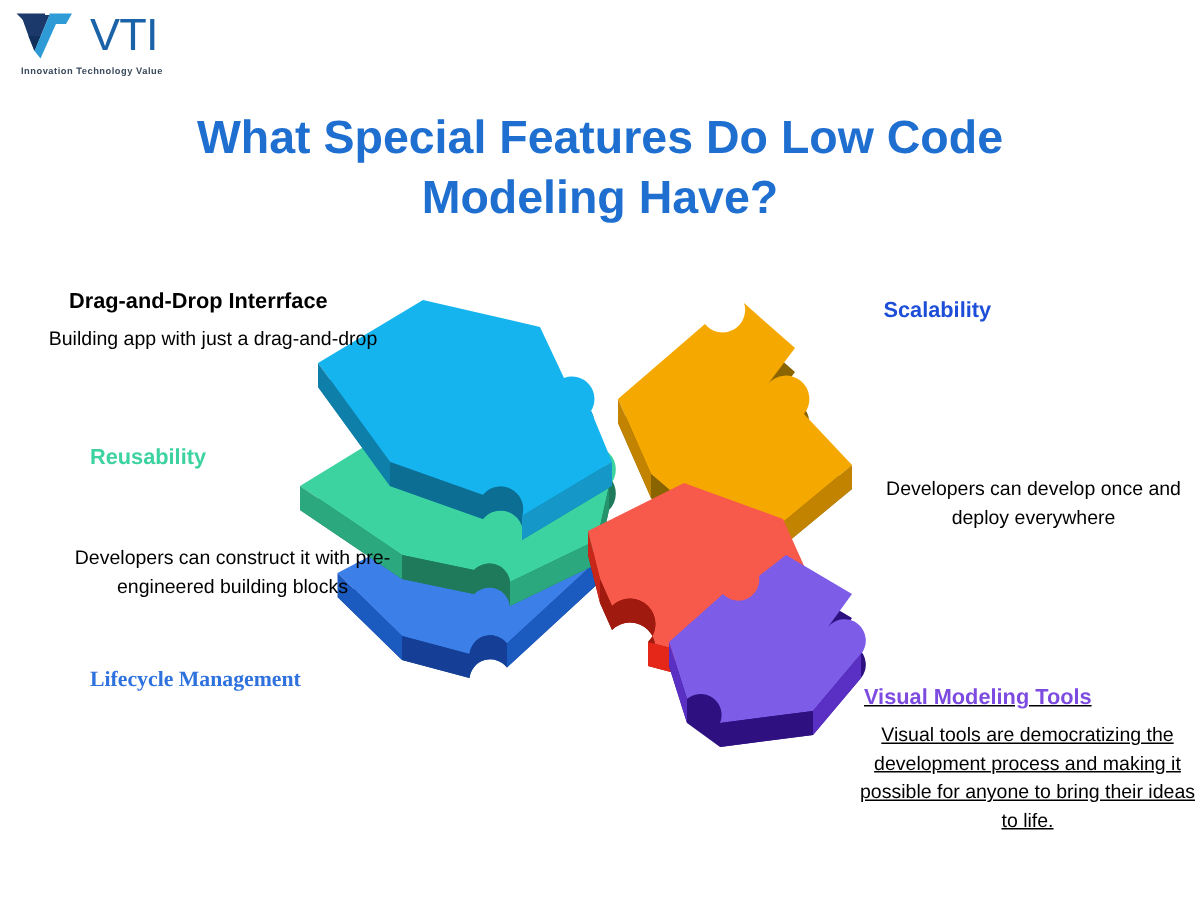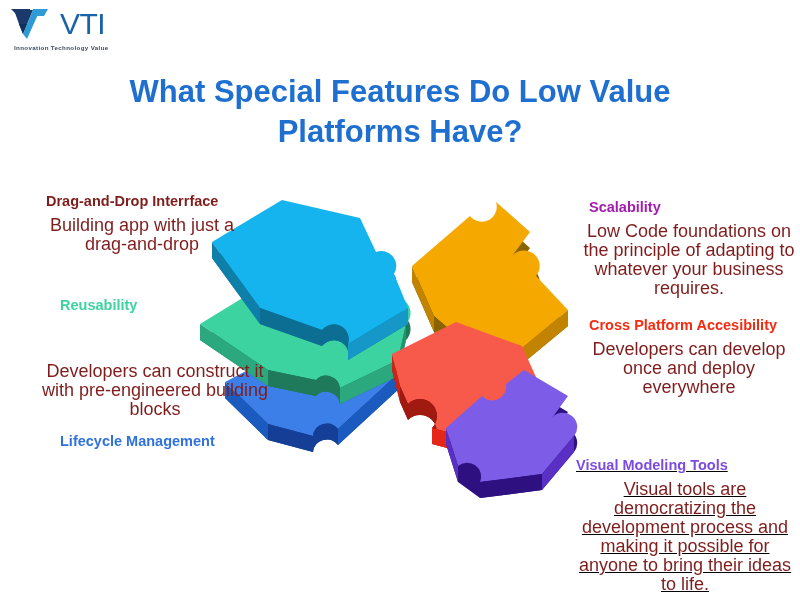--- a/index.html
+++ b/index.html
@@ -34,25 +34,25 @@
     color: #1F6FD0;
   }
 
   
   .feature { position: absolute; }
   .feature .f-head {
     font-size: 14.5px; font-weight: bold; line-height: 18px;
     margin-bottom: 6px; white-space: nowrap;
   }
   .feature .f-body {
-    font-size: 18px; line-height: 19px; color: #7f1d1d;
+    font-size: 13px; line-height: 19px; color: #000000;
   }
   .feature.left-top   { left: 30px;  top: 192px;  width: 250px; }
   .feature.left-mid   { left: 30px;  top: 296px;  width: 250px; }
-  .feature.left-bot   { left: 32px;  top: 432px;  width: 290px; }
+  .feature.left-bot   { left: 32px;  top: 444px;  width: 290px; font-family: Liberation Serif, serif; }
   .feature.right-top  { left: 583px; top: 198px;  width: 212px; }
   .feature.right-mid  { left: 583px; top: 316px;  width: 212px; }
   .feature.right-bot  { left: 570px; top: 456px;  width: 230px; text-decoration: underline; }
 
   .feature.left-top  .f-head { padding-left: 16px; }
   .feature.left-mid  .f-head { padding-left: 30px; }
   .feature.left-bot  .f-head { padding-left: 28px; }
   .feature.left-top  .f-body { text-align: center; padding: 0 26px 0 0; }
   .feature.left-mid  .f-body { text-align: center; padding: 0 4px; margin-top: 48px; }
   .feature.left-bot  .f-body { text-align: center; }
@@ -79,21 +79,21 @@
         <polygon points="4,2 23,2 13,26 9,16" fill="#1B3A6B"></polygon>
         <polygon points="9,16 13,26 17,16" fill="#12305C"></polygon>
         <polygon points="13,26 23,2 30,2 17,31" fill="#2E9BD6"></polygon>
         <polygon points="23,1 38,1 34,8 22,8" fill="#2E9BD6"></polygon>
       </svg>
     </span>
     <span class="logo-word">VTI</span>
     <span class="logo-tagline">Innovation Technology Value</span>
   </div>
 
-  <h1 class="title">What Special Features Do Low Value Platforms Have?</h1>
+  <h1 class="title">What Special Features Do Low Code Modeling Have?</h1>
 
   <div class="puzzle">
     <svg width="470" height="330" viewBox="0 0 470 330" xmlns="http://www.w3.org/2000/svg">
 
       <g>
         <path d="M55,208 L118,175 L140,196 A14,14 0 0 0 152,170 L190,150 L232,196 L168,255
                  A14,14 0 0 0 143,262 L98,250 Z" fill="#11428F"></path>
         <path d="M55,192 L118,159 L140,180 A14,14 0 0 0 152,154 L190,134 L232,180 L168,239
                  A14,14 0 0 0 143,246 L98,234 Z" fill="#3C7FE8"></path>
         <path d="M55,192 L55,208 L98,250 L98,234 Z" fill="#1B5BBF"></path>
@@ -150,40 +150,38 @@
                  A14,14 0 0 1 404,246 L372,284 L310,292 A14,14 0 0 0 288,276 Z" fill="#7D5CE8"></path>
         <path d="M276,238 L276,254 L288,292 L288,276 Z" fill="#5A2FC4"></path>
         <path d="M288,276 L288,292 L310,308 L372,300 L372,284 L310,292 Z" fill="#2E1080"></path>
         <path d="M372,284 L372,300 L404,262 L404,246 Z" fill="#5A2FC4"></path>
       </g>
 
     </svg>
   </div>
 
   <div class="feature left-top">
-    <div class="f-head" style="color:#7f1d1d">Drag-and-Drop Interrface</div>
+    <div class="f-head" style="color:#000000">Drag-and-Drop Interrface</div>
     <div class="f-body">Building app with just a drag-and-drop</div>
   </div>
 
   <div class="feature left-mid">
     <div class="f-head" style="color:#3CD3A0">Reusability</div>
     <div class="f-body">Developers can construct it with pre-engineered building blocks</div>
   </div>
 
   <div class="feature left-bot">
     <div class="f-head" style="color:#2F72DE">Lifecycle Management</div>
   </div>
 
   <div class="feature right-top">
-    <div class="f-head" style="color:#a21caf">Scalability</div>
-    <div class="f-body">Low Code foundations on the principle of adapting to whatever your business requires.</div>
+    <div class="f-head" style="color:#1d4ed8">Scalability</div>
   </div>
 
   <div class="feature right-mid">
-    <div class="f-head" style="color:#F52B10">Cross Platform Accesibility</div>
     <div class="f-body">Developers can develop once and deploy everywhere</div>
   </div>
 
   <div class="feature right-bot">
     <div class="f-head" style="color:#7D4BE0">Visual Modeling Tools</div>
     <div class="f-body">Visual tools are democratizing the development process and making it possible for anyone to bring their ideas to life.</div>
   </div>
 
 </div>
 

